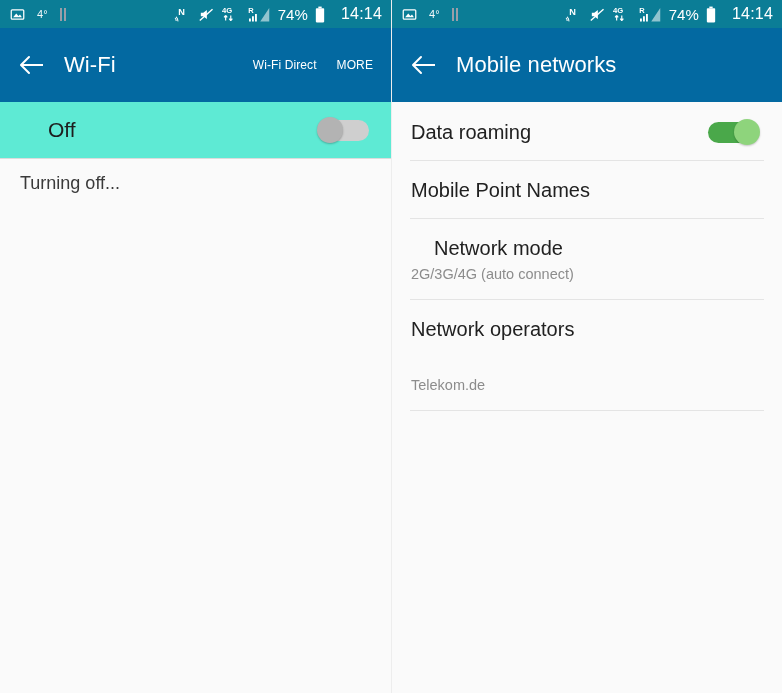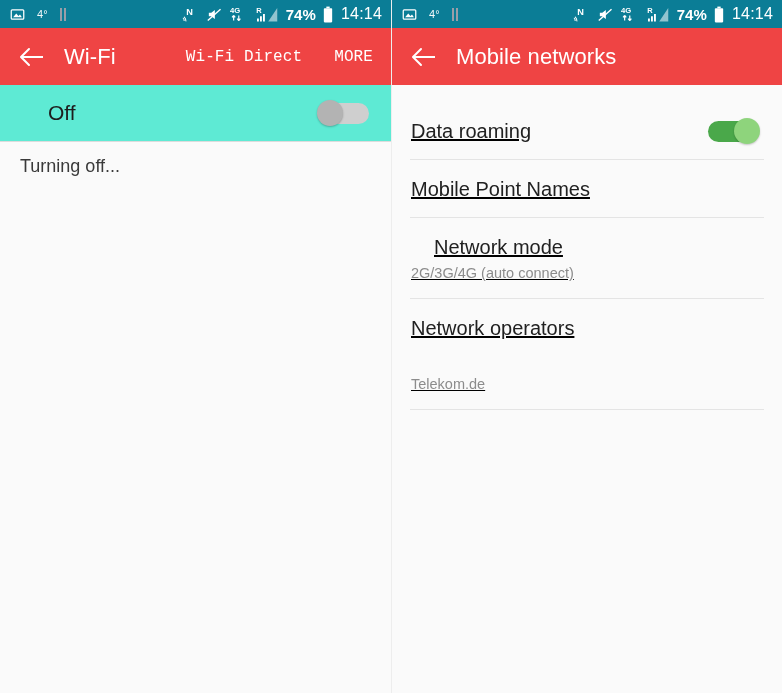--- a/index.html
+++ b/index.html
@@ -79,32 +79,32 @@
   }
   .sb-pause i {
     display: block;
     width: 2px;
     height: 13px;
     background: #c9a9ae;
   }
   .sb-battery-text {
     font-size: 15px;
     letter-spacing: .1px;
-    font-weight: 700;
+    font-weight: 400;
   }
   .sb-clock {
     font-size: 16px;
     letter-spacing: .2px;
-    margin-left: 1px;
+    margin-left: 9px;
   }
 
   
   .appbar {
-    height: 57px;
-    background: #ef4444;
+    height: 74px;
+    background: #0369a1;
     display: flex;
     align-items: center;
     padding: 0 18px 0 17px;
     box-sizing: border-box;
     color: #ffffff;
   }
   .back-arrow {
     width: 30px;
     height: 30px;
     display: inline-flex;
@@ -115,27 +115,26 @@
   }
   .appbar-title {
     font-size: 22px;
     font-weight: 400;
     margin-left: 17px;
     letter-spacing: .1px;
     white-space: nowrap;
   }
   .appbar-spacer { flex: 1 1 auto; }
   .appbar-action {
-    font-size: 16px;
+    font-size: 12px;
     color: #ffffff;
-    margin-left: 32px;
+    margin-left: 20px;
     white-space: nowrap;
     cursor: pointer;
     letter-spacing: .1px;
-    font-family: Liberation Mono, monospace;
   }
 
   
   .switch-row {
     height: 57px;
     background: #5eead4;
     display: flex;
     align-items: center;
     padding: 0 22px 0 48px;
     box-sizing: border-box;
@@ -184,22 +183,21 @@
   }
 
   .status-text {
     font-size: 18px;
     color: #3a3a3a;
     padding: 14px 0 0 20px;
   }
 
   
   .list {
-    padding-top: 16px;
-    text-decoration: underline;
+    padding-top: 0;
   }
   .list-item {
     padding: 17px 20px 15px 19px;
     box-sizing: border-box;
     position: relative;
     display: flex;
     align-items: center;
     cursor: pointer;
   }
   .list-item .texts {

